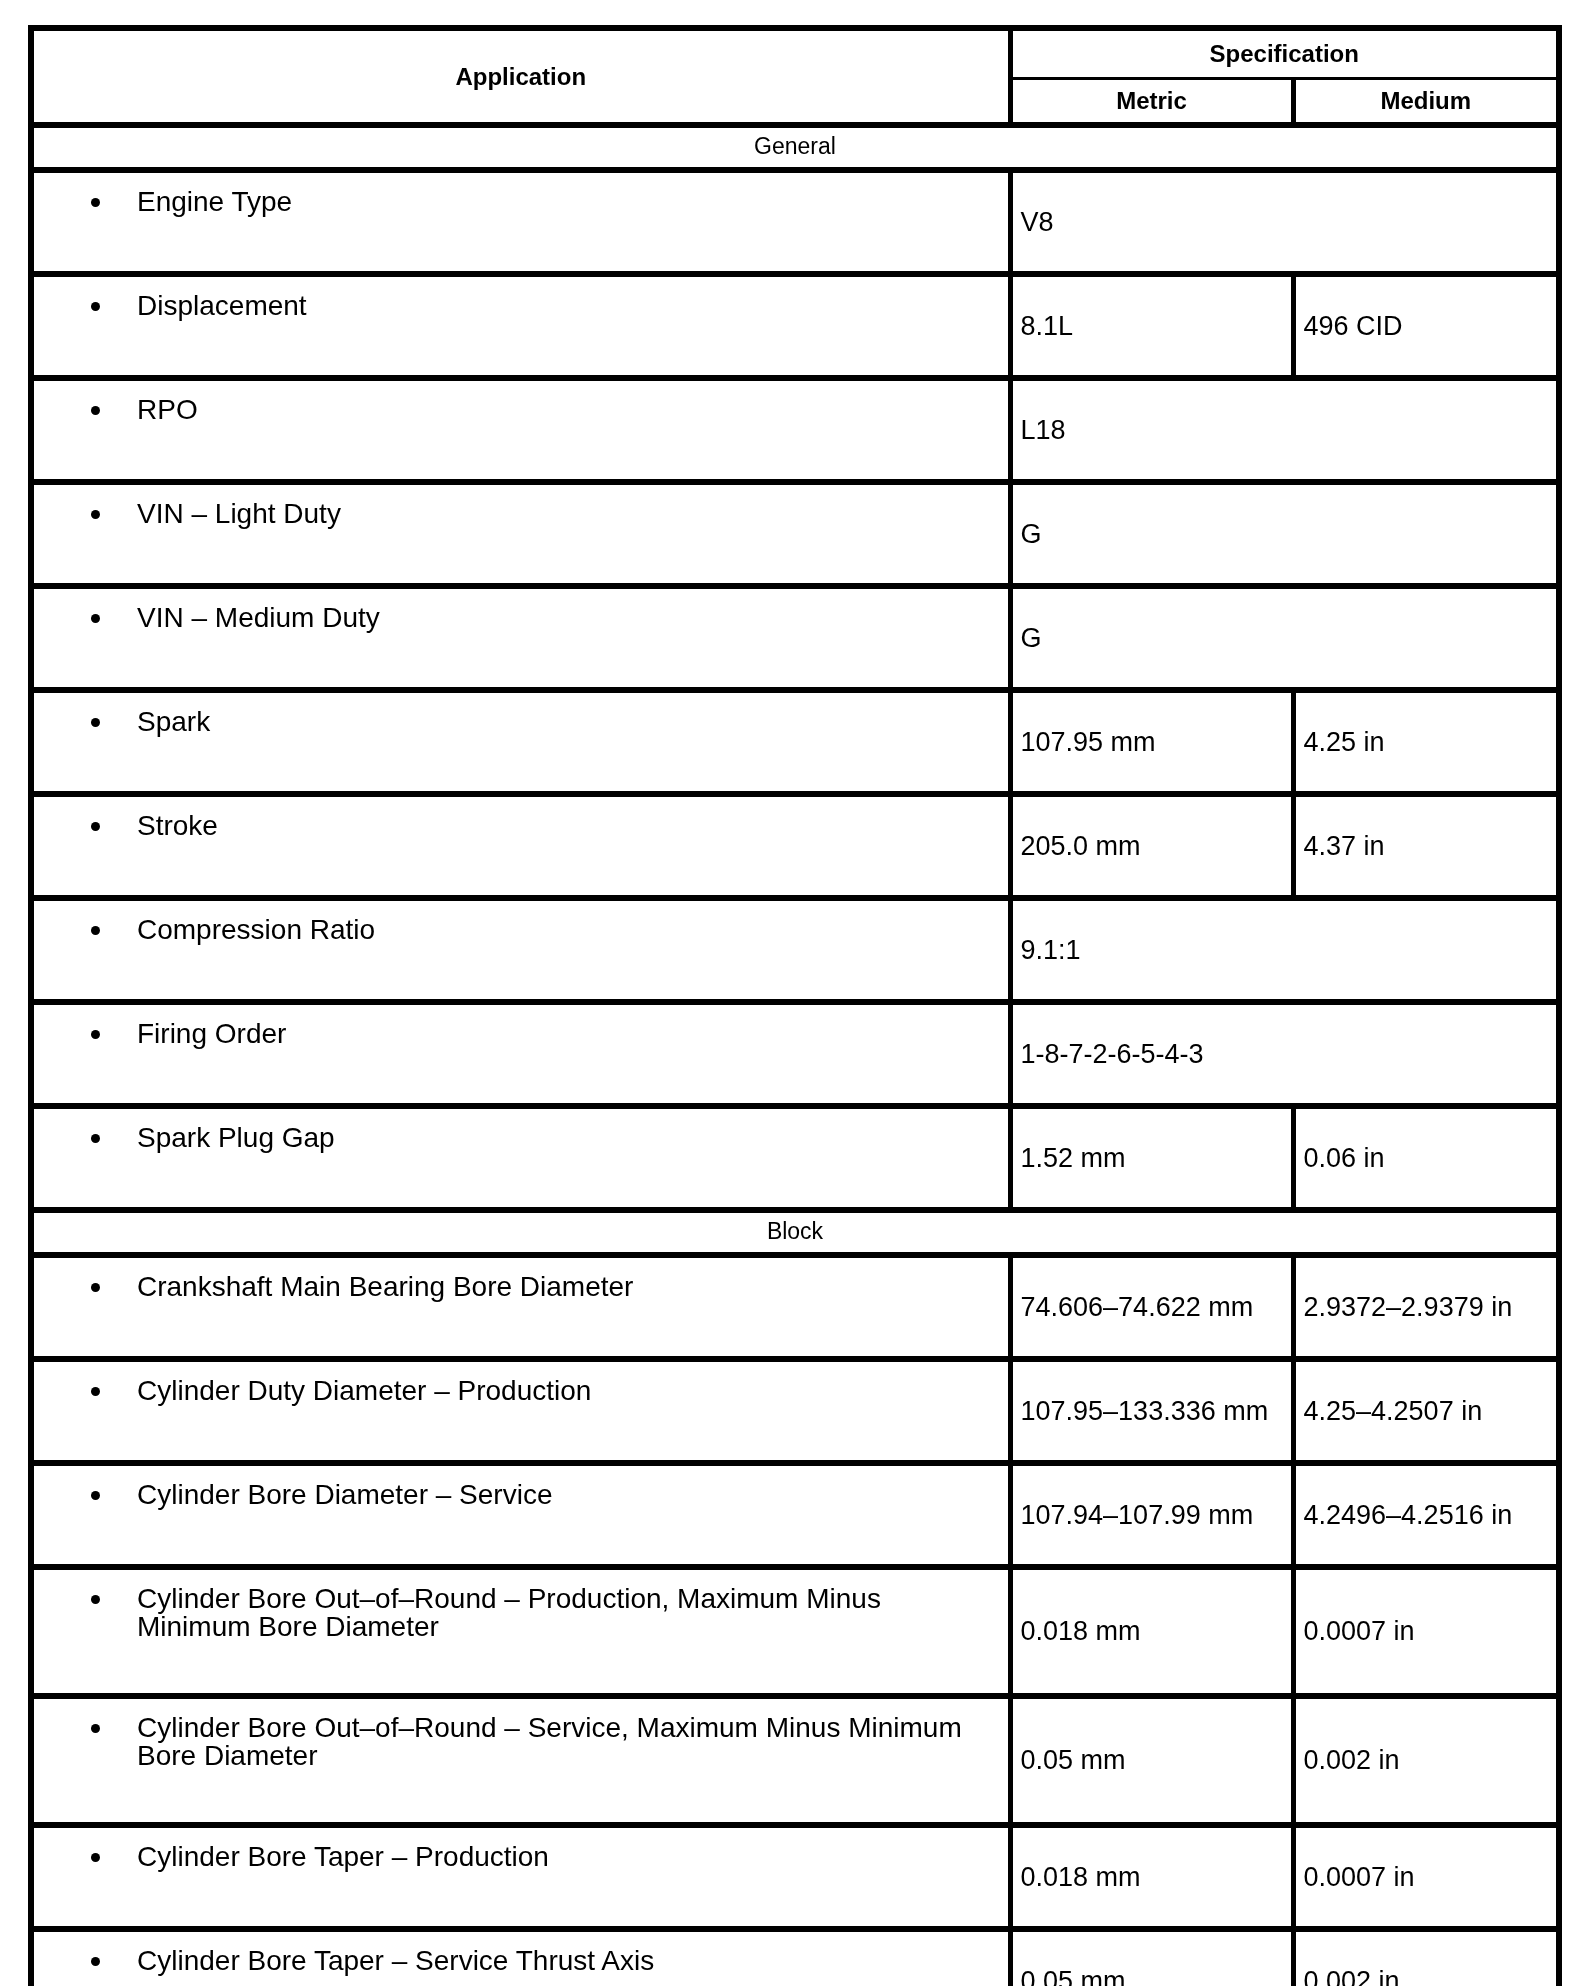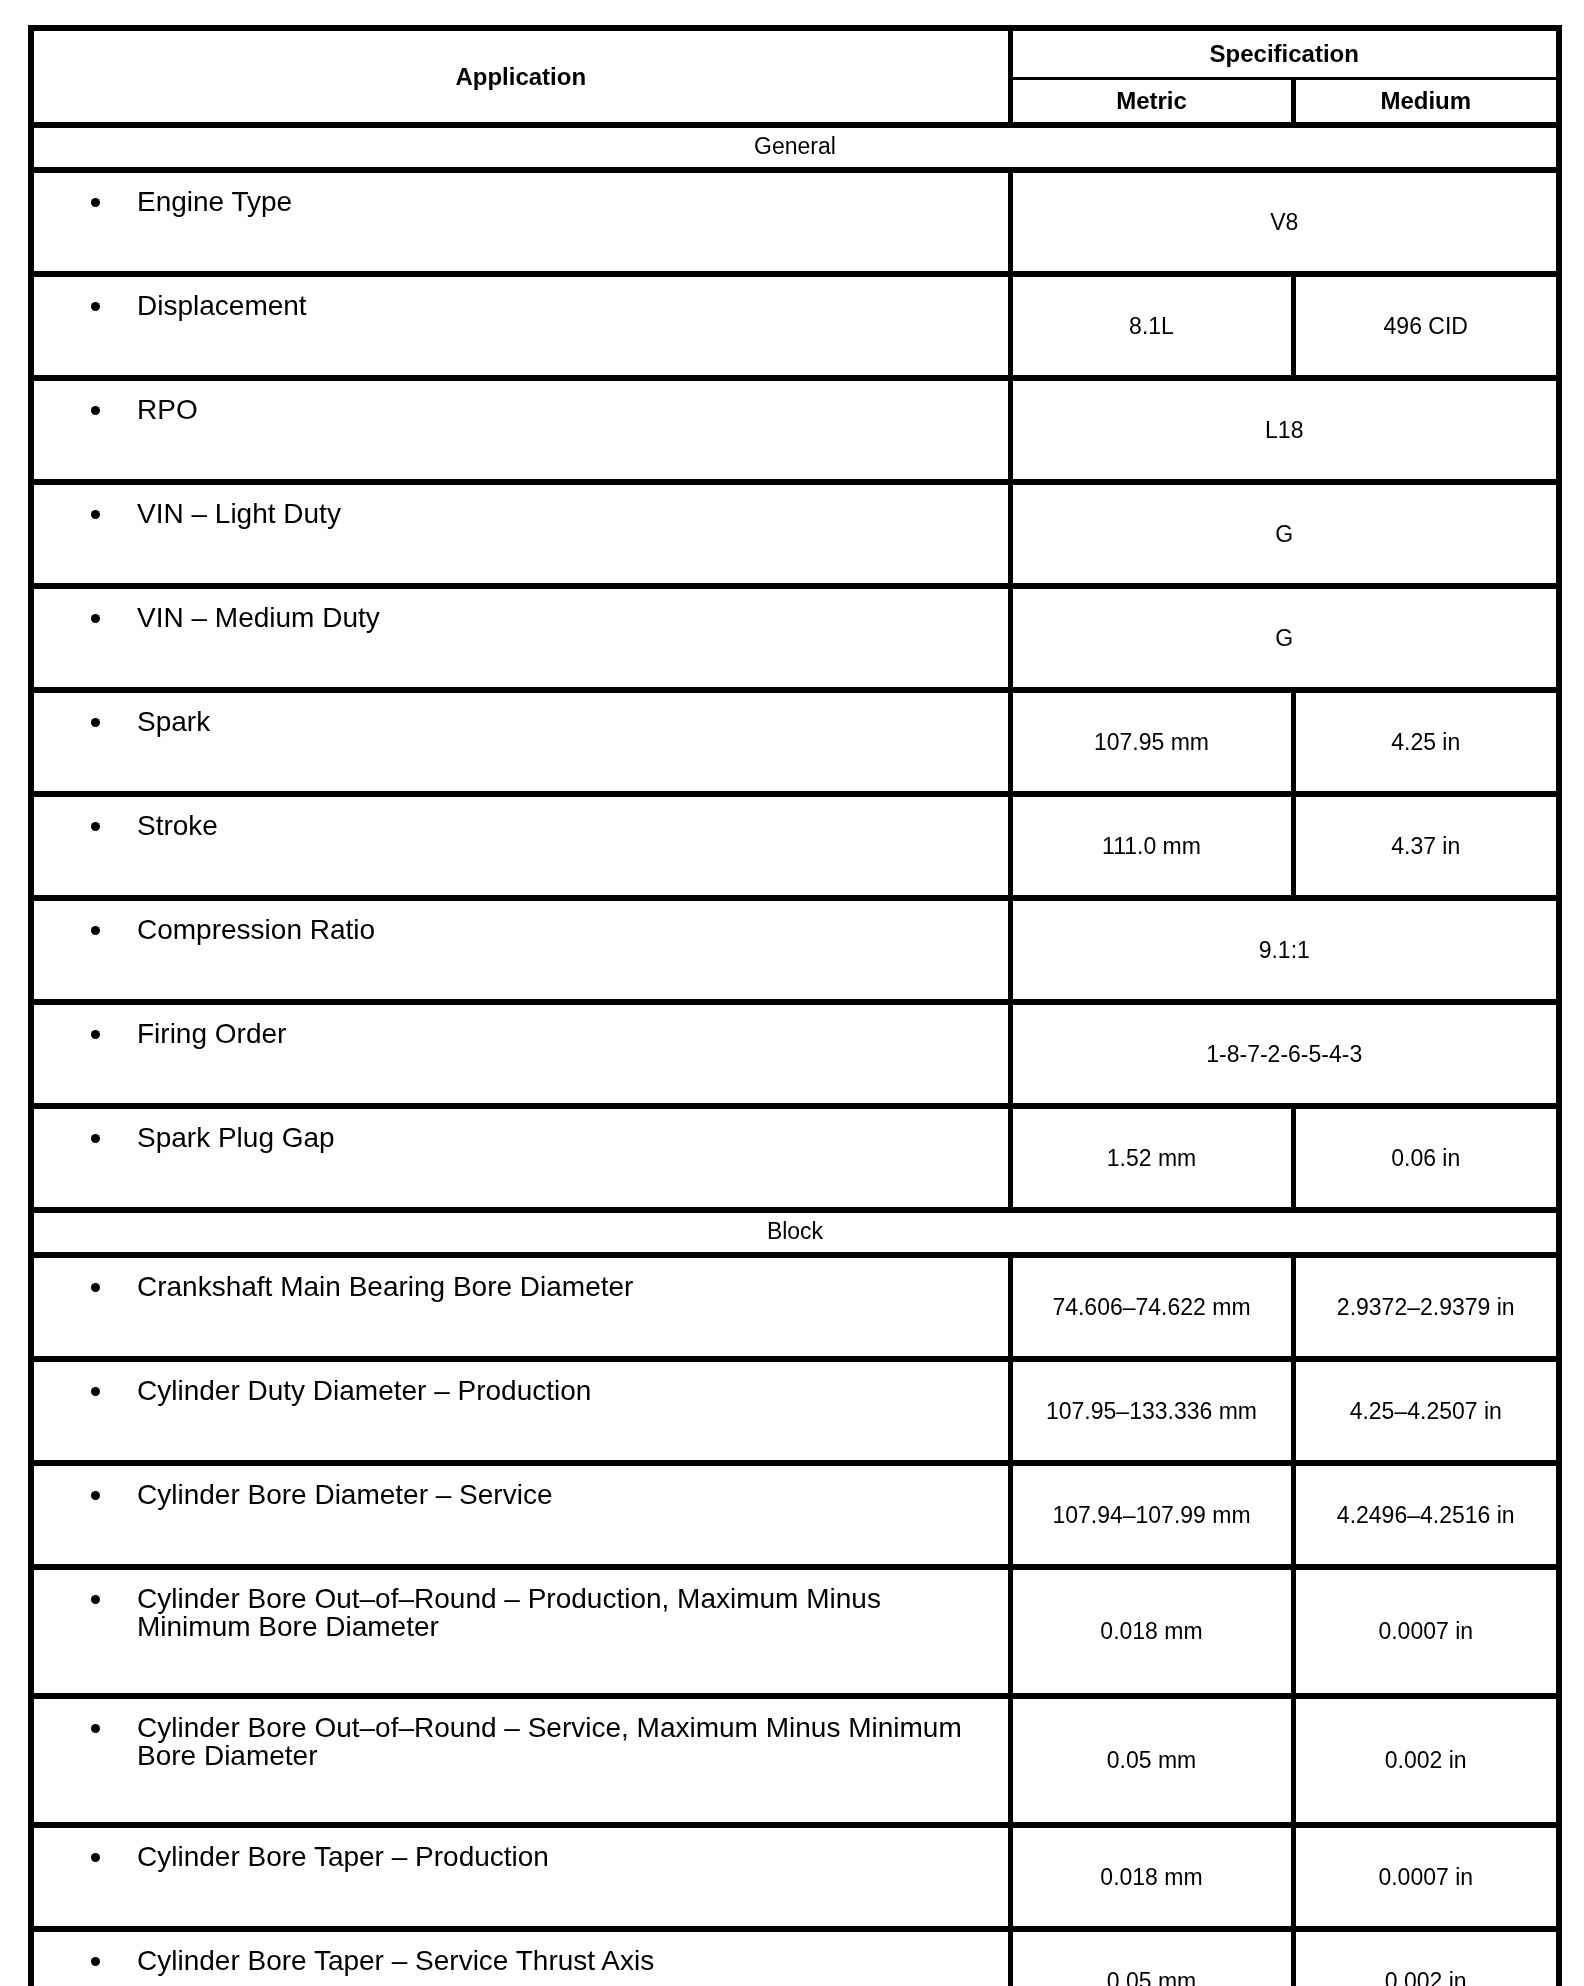--- a/index.html
+++ b/index.html
@@ -66,22 +66,21 @@
   }
   .bullet {
     flex: 0 0 auto;
     width: 9px;
     height: 9px;
     margin-top: 10px;
     border-radius: 50%;
     background: #000000;
   }
   .value-cell {
-    font-size: 23px;
-    text-align: center;
+    font-size: 27px;
     vertical-align: middle;
     padding: 2px 8px;
   }
 </style>
 </head>
 <body>
 
 <div class="page">
   <table class="spec-table">
     <colgroup>
@@ -159,21 +158,21 @@
           <td class="value-cell">107.95 mm</td>
           <td class="value-cell">4.25 in</td>
         </tr>
         <tr>
           <td class="label-cell">
             <div class="label-inner">
               <span class="bullet"></span>
               <span class="label-text">Stroke</span>
             </div>
           </td>
-          <td class="value-cell">111.0 mm</td>
+          <td class="value-cell">205.0 mm</td>
           <td class="value-cell">4.37 in</td>
         </tr>
         <tr>
           <td class="label-cell">
             <div class="label-inner">
               <span class="bullet"></span>
               <span class="label-text">Compression Ratio</span>
             </div>
           </td>
           <td colspan="2" class="value-cell">9.1:1</td>

